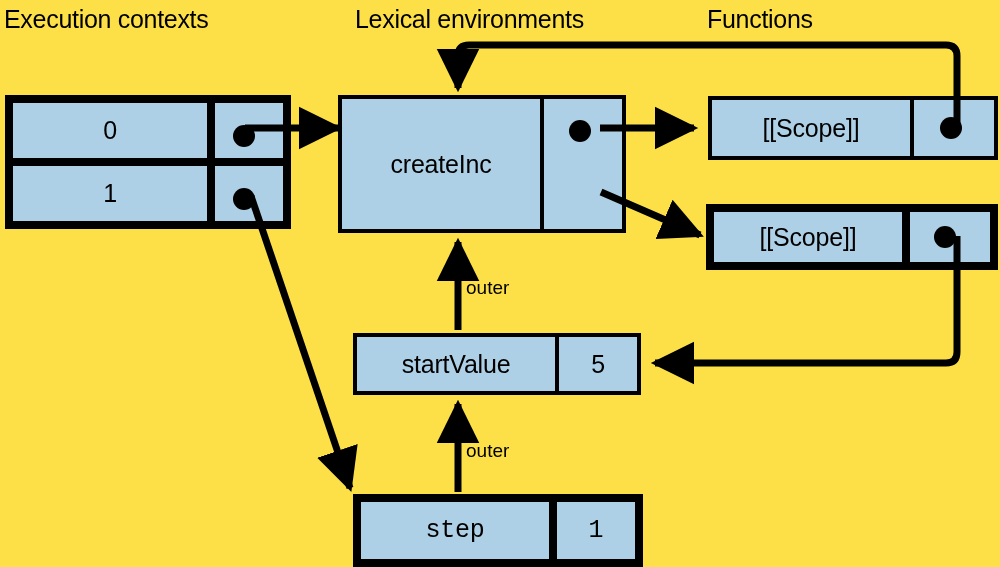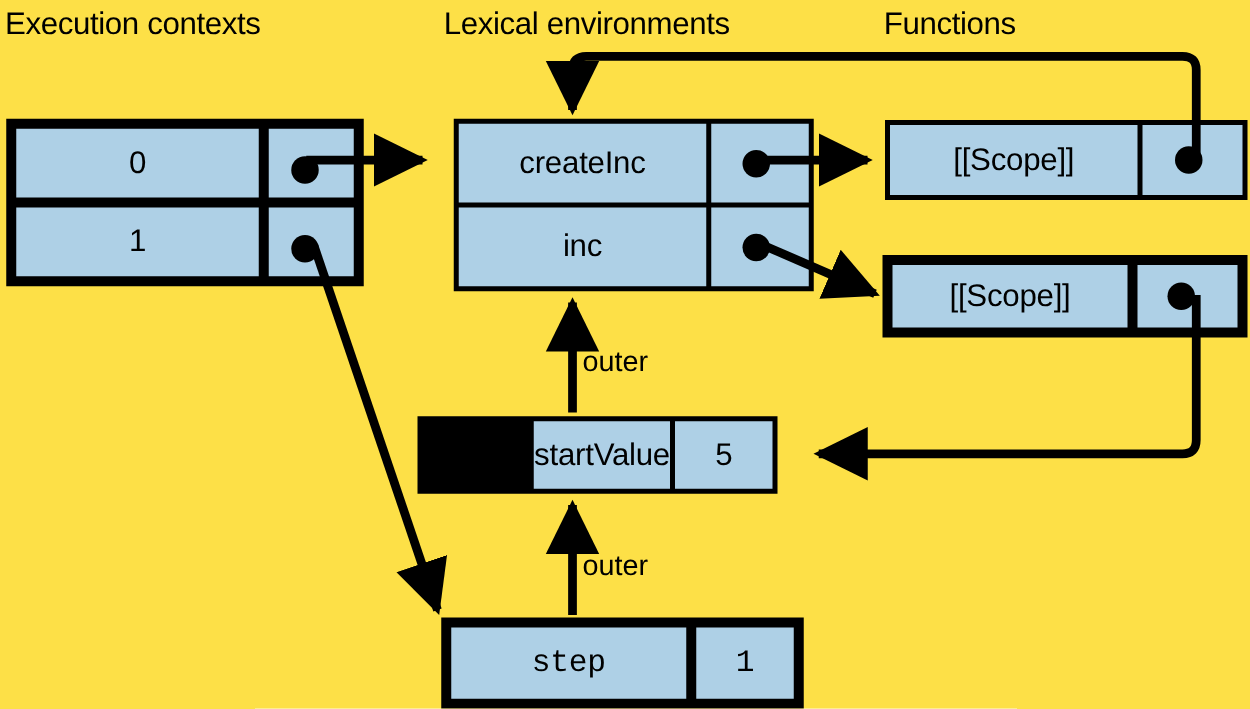--- a/index.html
+++ b/index.html
@@ -80,21 +80,21 @@
     left: 0;
     top: 0;
     width: 1000px;
     height: 567px;
     pointer-events: none;
   }
 
   
   .edge-label {
     position: absolute;
-    font-size: 23px;
+    font-size: 19px;
     color: #000000;
     white-space: nowrap;
     line-height: 1;
   }
   #label-outer-1 { left: 466px; top: 278px; }
   #label-outer-2 { left: 466px; top: 441px; }
 </style>
 </head>
 <body>
 
@@ -114,38 +114,32 @@
     </div>
 
     <div class="row thick">
       <div class="cell name" style="width:194px; flex:0 0 194px;">1</div>
       <div class="cell val" style="width:68px;">
         <span class="dot" style="left:18px; top:22px;"></span>
       </div>
     </div>
   </div>
 
-  <div class="box thin" id="box-global-env" style="left:363px; top:95px; width:288px; height:138px;text-align:right;">
+  <div class="box thin" id="box-global-env" style="left:338px; top:95px; width:288px; height:138px;text-align:right;">
 
     <div class="row thin">
       <div class="cell name">createInc</div>
       <div class="cell val" style="width:78px;">
         <span class="dot" style="left:25px; top:21px;"></span>
       </div>
     </div>
 
-    <div class="row thin">
-      <div class="cell name">inc</div>
-      <div class="cell val" style="width:78px;">
-        <span class="dot" style="left:25px; top:21px;"></span>
-      </div>
-    </div>
   </div>
 
-  <div class="box thin" id="box-createinc-env" style="left:334px; top:333px; width:288px; height:62px;align-items:flex-end;">
+  <div class="box thin" id="box-createinc-env" style="left:353px; top:333px; width:288px; height:62px;">
     <div class="row thin">
       <div class="cell name">startValue</div>
       <div class="cell val" style="width:78px;">5</div>
     </div>
   </div>
 
   <div class="box thick" id="box-inc-env" style="left:353px; top:494px; width:290px; height:73px;font-family:Liberation Mono, monospace;">
     <div class="row thick">
       <div class="cell name">step</div>
       <div class="cell val" style="width:78px;">1</div>

